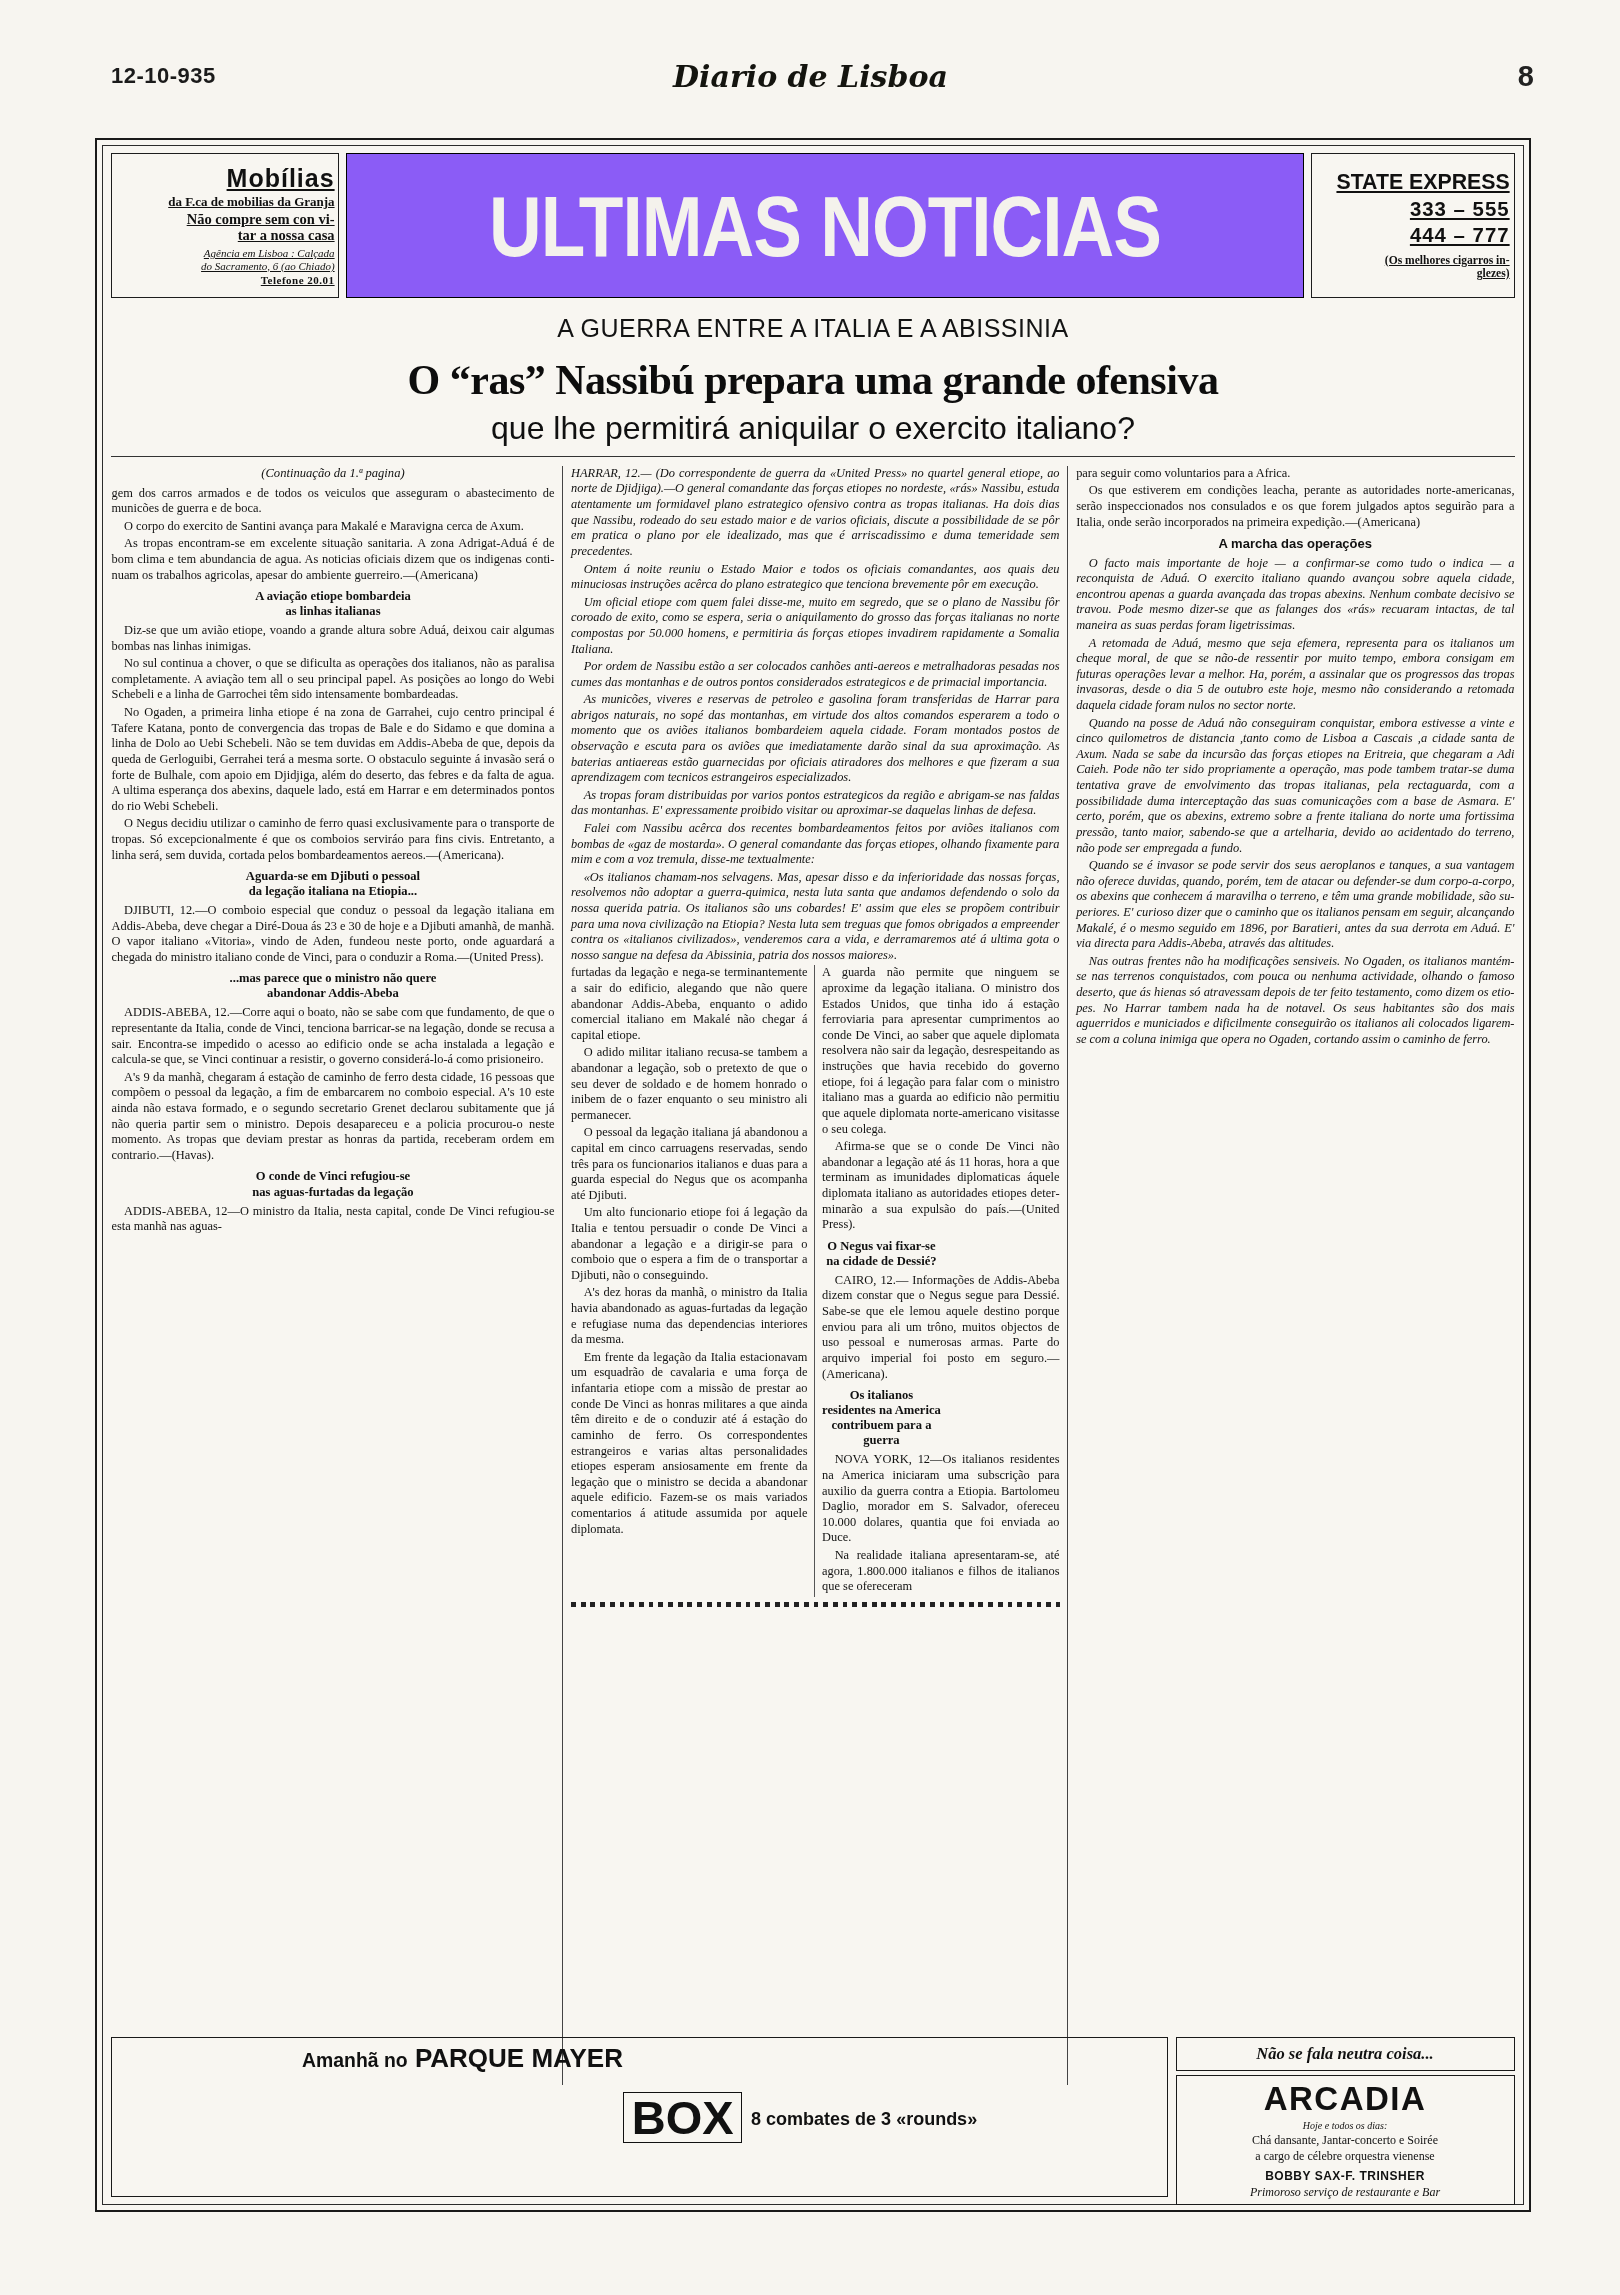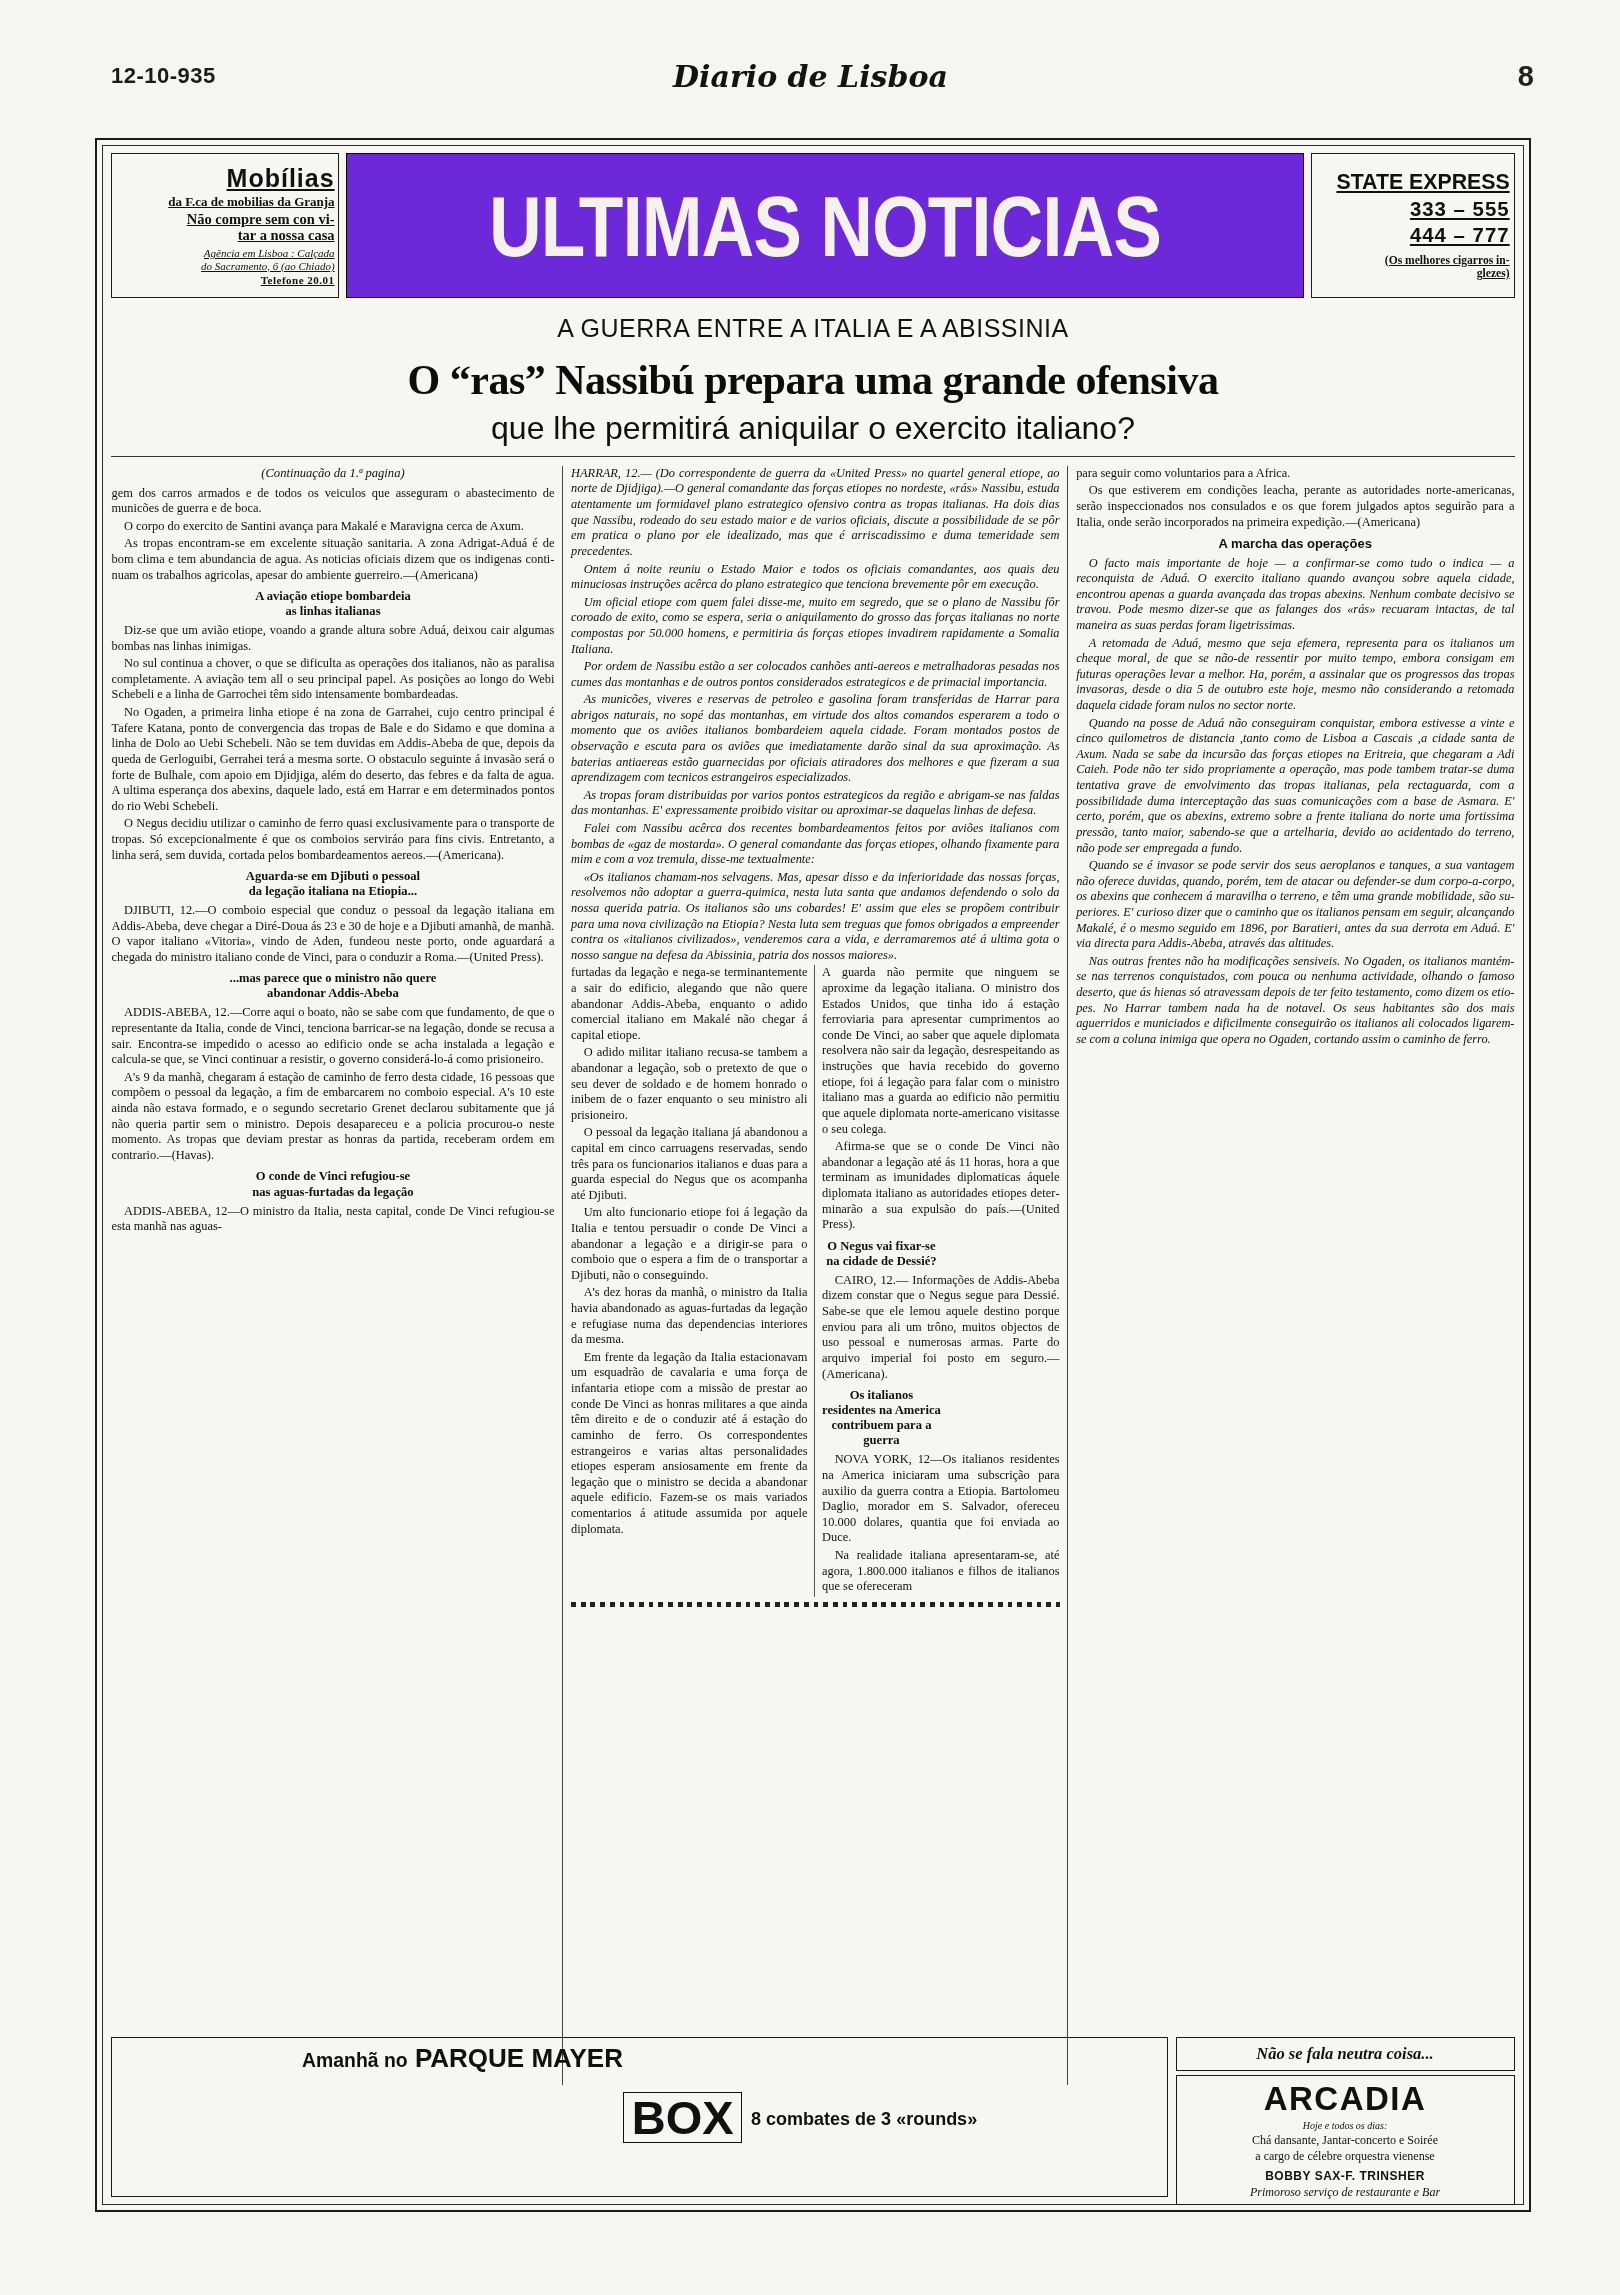--- a/index.html
+++ b/index.html
@@ -129,21 +129,21 @@
   }
   .adbox.left .l5 {
     font-family: "Liberation Serif", serif;
     font-weight: bold;
     font-size: 11px;
     letter-spacing: 0.5px;
   }
 
   .mast {
     flex: 1;
-    background: #6d28d9;
+    background: #8b5cf6;
     color: #f4f2ec;
     display: flex;
     align-items: center;
     justify-content: center;
     border: 1.9px solid #000;
     box-sizing: border-box;
     overflow: hidden;
   }
   .mast span {
     font-family: "Liberation Sans", sans-serif;
@@ -460,21 +460,21 @@
         <p class="body ital">Um oficial etiope com quem falei disse-me, muito em segredo, que se o plano de Nassibu fôr coroado de exito, como se espera, seria o aniquilamento do grosso das forças italianas no norte compostas por 50.000 homens, e per­mitiria ás forças etiopes invadirem rapidamente a Somalia Italiana.</p>
         <p class="body ital">Por ordem de Nassibu estão a ser colocados canhões anti-aereos e metra­lhadoras pesadas nos cumes das montanhas e de outros pontos considerados estrategicos e de primacial importancia.</p>
         <p class="body ital">As municões, viveres e reservas de petroleo e gasolina foram transferidas de Harrar para abrigos naturais, no sopé das montanhas, em virtude dos al­tos comandos esperarem a todo o momento que os aviões italianos bombar­deiem aquela cidade. Foram montados postos de observação e escuta para os aviões que imediatamente darão sinal da sua aproximação. As baterias anti­aereas estão guarnecidas por oficiais atiradores dos melhores e que fizeram a sua aprendizagem com tecnicos estrangeiros especializados.</p>
         <p class="body ital">As tropas foram distribuidas por varios pontos estrategicos da região e abrigam-se nas faldas das montanhas. E' expressamente proibido visitar ou aproximar-se daquelas linhas de defesa.</p>
         <p class="body ital">Falei com Nassibu acêrca dos recentes bombardeamentos feitos por aviões italianos com bombas de «gaz de mostarda». O general comandante das for­ças etiopes, olhando fixamente para mim e com a voz tremula, disse-me textualmente:</p>
         <p class="body ital">«Os italianos chamam-nos selvagens. Mas, apesar disso e da inferioridade das nossas forças, resolvemos não adoptar a guerra-quimica, nesta luta santa que andamos defendendo o solo da nossa querida patria. Os italianos são uns cobar­des! E' assim que eles se propõem contribuir para uma nova civilização na Etiopia? Nesta luta sem treguas que fomos obrigados a empreender contra os «italianos civilizados», venderemos cara a vida, e derramaremos até á ulti­ma gota o nosso sangue na defesa da Abissinia, patria dos nossos maiores».</p>
 
         <div class="c2split">
           <div class="sub left">
             <p class="body noind">furtadas da legação e nega-se termi­nantemente a sair do edificio, alegan­do que não quere abandonar Addis-Abeba, enquanto o adido comercial italiano em Makalé não chegar á capital etio­pe.</p>
-            <p class="body">O adido militar italiano recusa-se tambem a abandonar a legação, sob o pretexto de que o seu dever de sol­dado e de homem honrado o inibem de o fazer enquanto o seu ministro ali prisioneiro.</p>
+            <p class="body">O adido militar italiano recusa-se tambem a abandonar a legação, sob o pretexto de que o seu dever de sol­dado e de homem honrado o inibem de o fazer enquanto o seu ministro ali permanecer.</p>
             <p class="body">O pessoal da legação italiana já abandonou a capital em cinco carrua­gens reservadas, sendo três para os funcionarios italianos e duas para a guarda especial do Negus que os acompanha até Djibuti.</p>
             <p class="body">Um alto funcionario etiope foi á legação da Italia e tentou persuadir o conde De Vinci a abandonar a le­gação e a dirigir-se para o comboio que o espera a fim de o transportar a Djibuti, não o conseguindo.</p>
             <p class="body">A's dez horas da manhã, o minis­tro da Italia havia abandonado as aguas-furtadas da legação e refugia­se numa das dependencias interiores da mesma.</p>
             <p class="body">Em frente da legação da Italia es­tacionavam um esquadrão de cava­laria e uma força de infantaria etiope com a missão de prestar ao conde De Vinci as honras militares a que ainda têm direito e de o conduzir até á estação do caminho de ferro. Os correspondentes estrangeiros e varias altas personalidades etiopes esperam ansiosamente em frente da legação que o ministro se decida a abandonar aquele edificio. Fazem-se os mais va­riados comentarios á atitude assumi­da por aquele diplomata.</p>
           </div>
           <div class="sub right">
             <p class="body noind">A guarda não permite que ninguem se aproxime da legação italiana. O ministro dos Estados Unidos, que ti­nha ido á estação ferroviaria para apresentar cumprimentos ao conde De Vinci, ao saber que aquele diplo­mata resolvera não sair da legação, desrespeitando as instruções que havia recebido do governo etiope, foi á le­gação para falar com o ministro ita­liano mas a guarda ao edificio não permitiu que aquele diplomata norte-americano visitasse o seu colega.</p>
             <p class="body">Afirma-se que se o conde De Vinci não abandonar a legação até ás 11 horas, hora a que terminam as imuni­dades diplomaticas áquele diplomata italiano as autoridades etiopes deter­minarão a sua expulsão do país.—(United Press).</p>
             <h3 class="sub" style="white-space:pre-line">O Negus vai fixar-se
 na cidade de Dessié?</h3>

